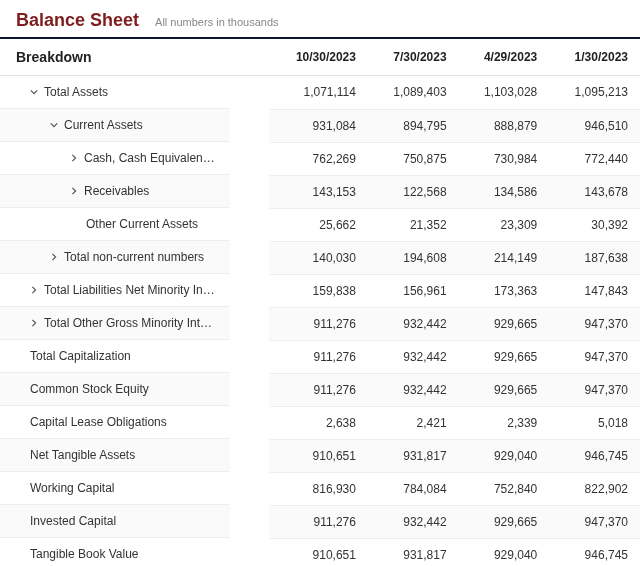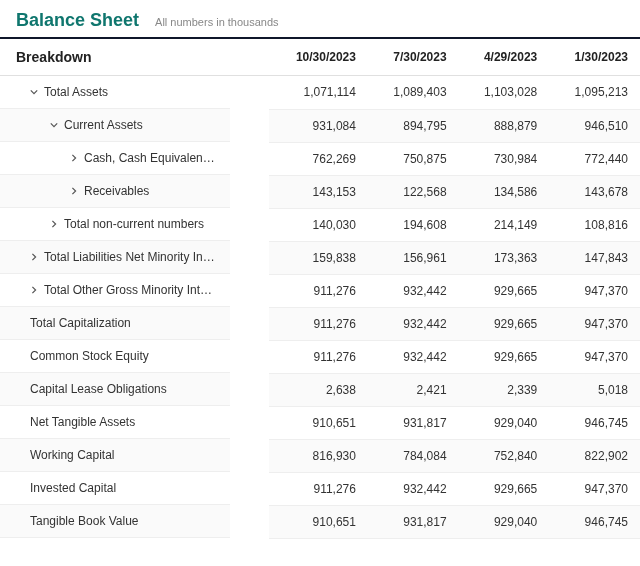--- a/index.html
+++ b/index.html
@@ -1,18 +1,18 @@
 <!DOCTYPE html>
 <html><head>
   <meta charset="utf-8">
   <style>
     * { box-sizing: border-box; margin: 0; padding: 0; }
     body { font-family: -apple-system, BlinkMacSystemFont, "Segoe UI", Helvetica, Arial, sans-serif; background: #fff; color: #333; width: 640px; }
     .header { padding: 10px 16px 6px; display: flex; align-items: baseline; gap: 16px; }
-    .title { font-size: 18px; font-weight: 700; color: #0f766e; }
+    .title { font-size: 18px; font-weight: 700; color: #7f1d1d; }
     .subtitle { font-size: 11px; color: #888; text-align: right; }
     table { width: 100%; border-collapse: collapse; font-size: 12px; }
     thead th { text-align: right; padding: 10px 12px; font-weight: 700; border-top: 2px solid #0f172a; border-bottom: 1px solid #e0e0e0; color: #222; }
     thead th:first-child { text-align: left; padding-left: 16px; font-size: 14px; }
     tbody td { padding: 9px 12px; border-bottom: 1px solid #eee; text-align: right; tabular-nums: true; font-variant-numeric: tabular-nums; color: #333; }
     tbody td:first-child { text-align: left; white-space: nowrap; overflow: hidden; text-overflow: ellipsis; max-width: 230px; display: flex; align-items: center; }
     tbody tr:nth-child(even) td { background: #fafafa; }
     .indent-1 td:first-child { padding-left: 30px; }
     .indent-2 td:first-child { padding-left: 50px; }
     .indent-3 td:first-child { padding-left: 70px; }
@@ -89,33 +89,43 @@
               <path d="M3 1 L7 5 L3 9" fill="none" stroke="#555" stroke-width="1.5"></path>
             </svg>
           </span>
           <span class="label-text">Receivables</span>
         </td>
         <td>143,153</td>
         <td>122,568</td>
         <td>134,586</td>
         <td>143,678</td>
       </tr>
+      <tr class="indent-4">
+        <td>
+          <span class="icon" style="width: 0px; margin-right: 0px;"></span>
+          <span class="label-text">Other Current Assets</span>
+        </td>
+        <td>25,662</td>
+        <td>21,352</td>
+        <td>23,309</td>
+        <td>30,392</td>
+      </tr>
       <tr class="indent-2">
         <td>
           <span class="icon">
             <svg viewBox="0 0 10 10">
               <path d="M3 1 L7 5 L3 9" fill="none" stroke="#555" stroke-width="1.5"></path>
             </svg>
           </span>
           <span class="label-text">Total non-current numbers</span>
         </td>
         <td>140,030</td>
         <td>194,608</td>
         <td>214,149</td>
-        <td>108,816</td>
+        <td>187,638</td>
       </tr>
       <tr class="indent-1">
         <td>
           <span class="icon">
             <svg viewBox="0 0 10 10">
               <path d="M3 1 L7 5 L3 9" fill="none" stroke="#555" stroke-width="1.5"></path>
             </svg>
           </span>
           <span class="label-text">Total Liabilities Net Minority Int…</span>
         </td>

